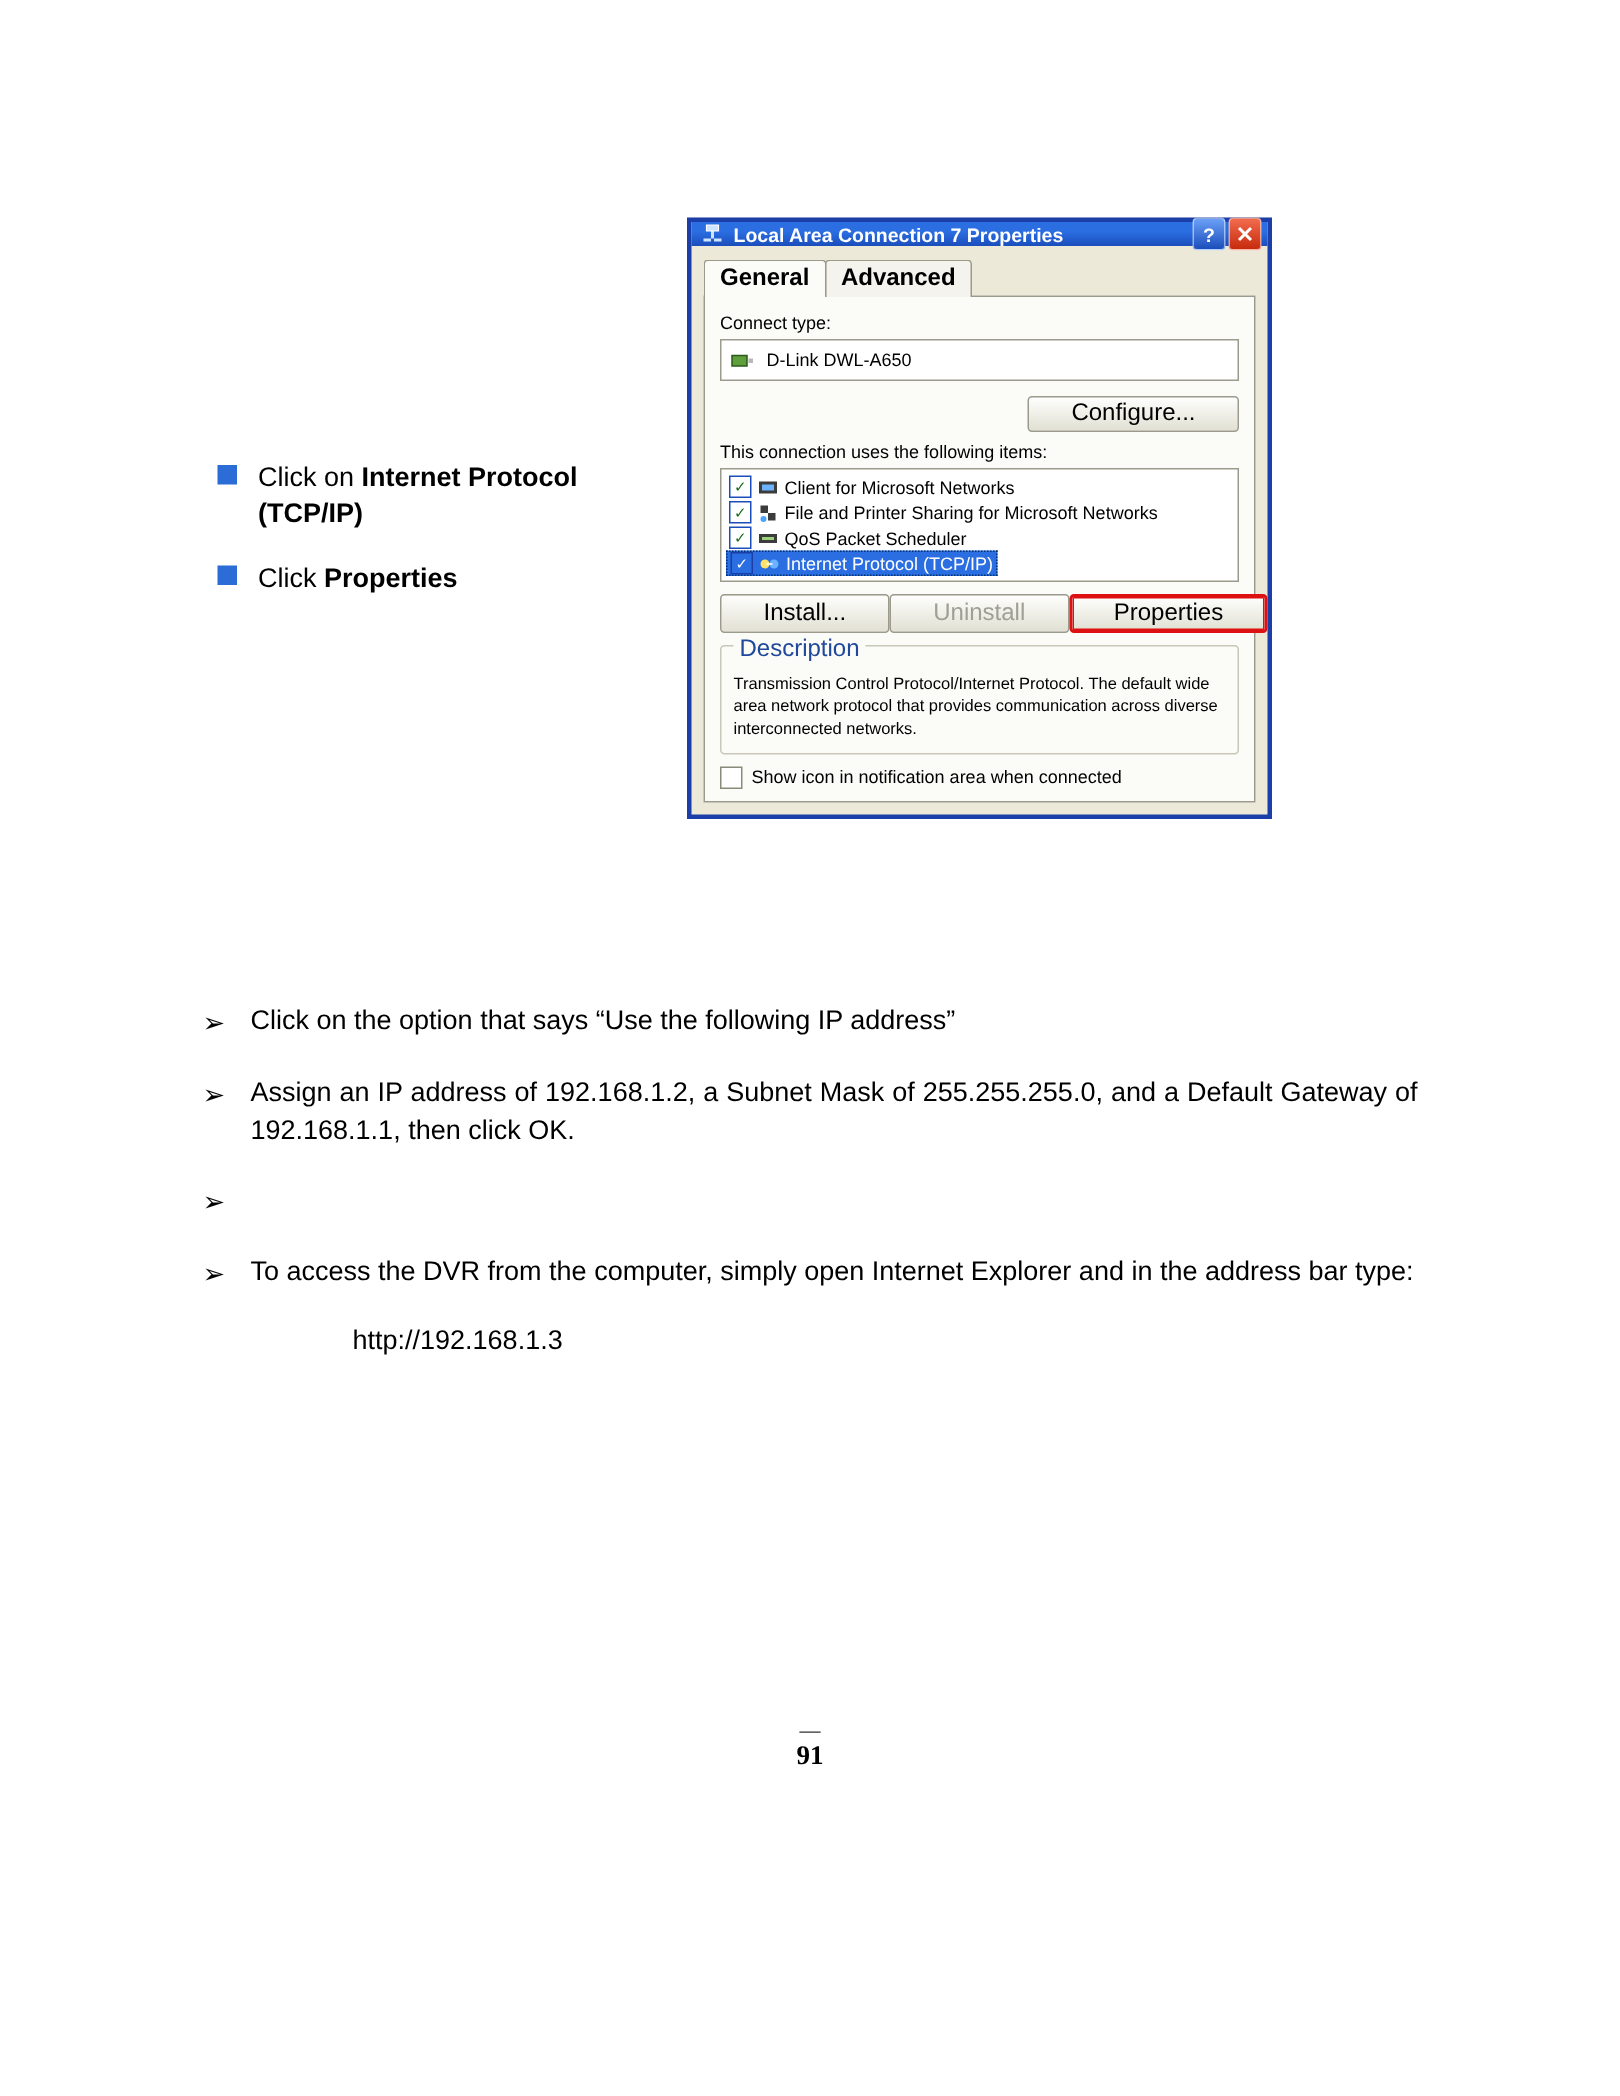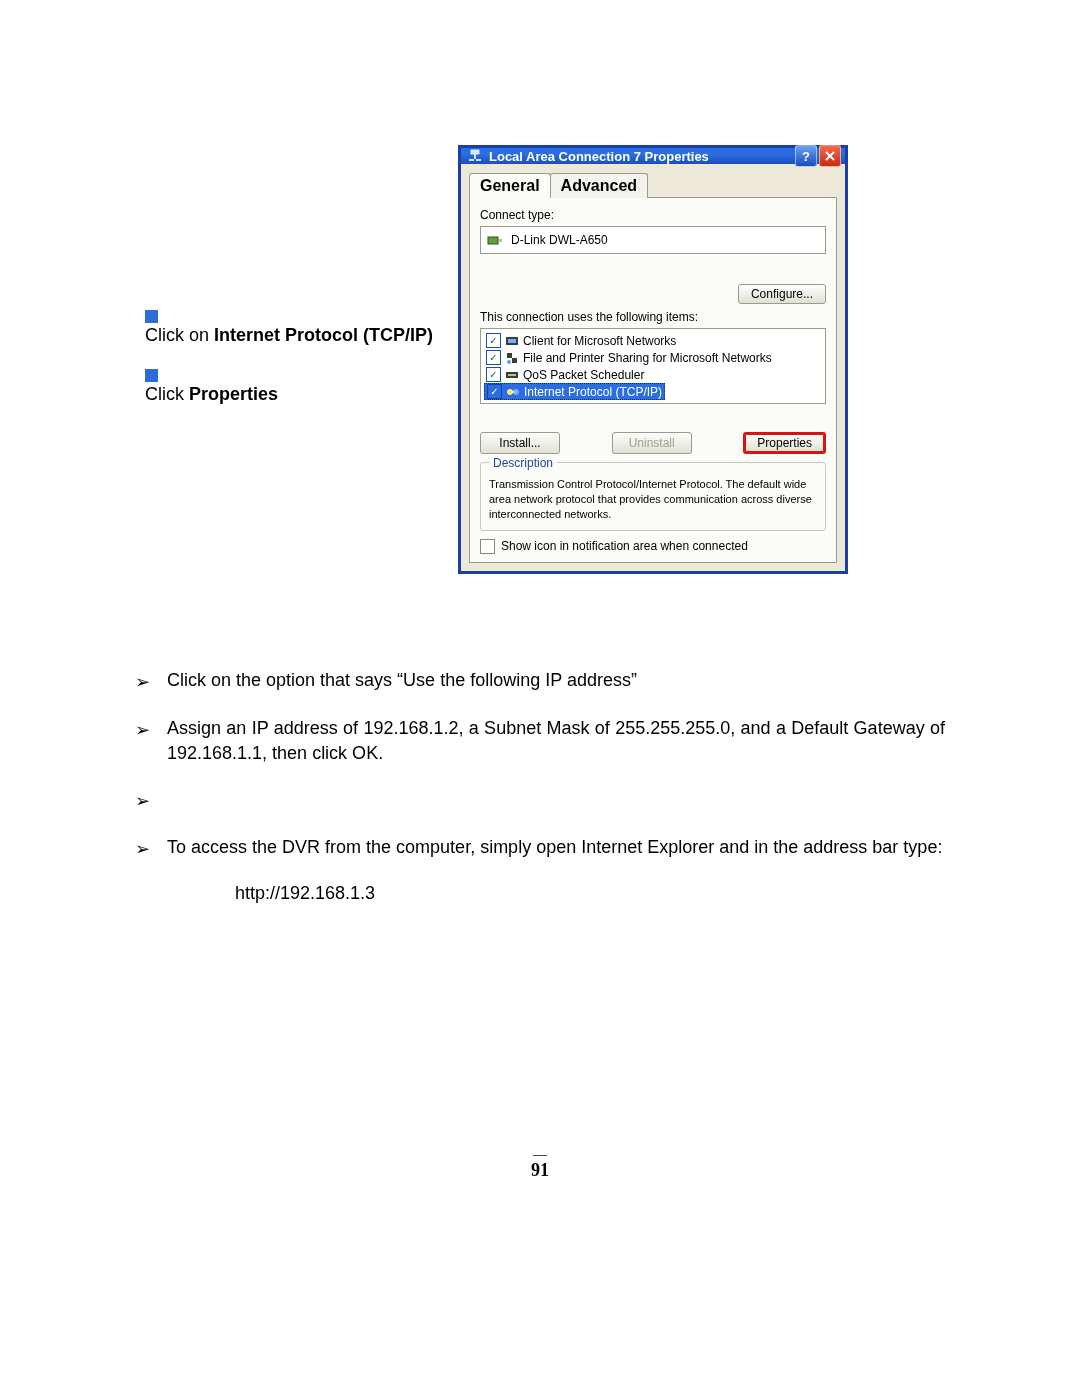--- a/index.html
+++ b/index.html
@@ -21,21 +21,20 @@
     left: 145px;
     top: 306px;
     width: 300px;
   }
   .inst-row {
     display: flex;
     align-items: flex-start;
     margin-bottom: 18px;
     font-size: 18px;
     color: #000;
-    flex-direction: column;
   }
   .blue-square {
     width: 13px;
     height: 13px;
     background: #2b6cd6;
     flex: 0 0 13px;
     margin-top: 4px;
     margin-right: 14px;
   }
   .inst-text { line-height: 1.35; }
@@ -111,27 +110,26 @@
     padding: 6px 6px;
     display: flex;
     align-items: flex-end;
     gap: 8px;
     margin-bottom: 10px;
   }
   .nic-icon { width: 16px; height: 12px; }
   .cfg-row { text-align: right; margin-bottom: 6px; }
   .btn {
     display: inline-block;
-    padding: 2px 12px;
+    padding: 2px 28px;
     border: 1px solid #9c9a8c;
     background: linear-gradient(#fefefd,#e1e0d3);
     border-radius: 3px;
-    font-size: 12px;
+    font-size: 16px;
     font-family: inherit;
-    margin-top: 20px;
   }
   .btn.disabled { color: #a09f93; }
   .items-label { margin-bottom: 4px; }
   .items-box {
     border: 1px solid #9c9a8c;
     background: #fff;
     padding: 3px;
     margin-bottom: 8px;
   }
   .item-row {
@@ -161,21 +159,21 @@
     padding: 6px 8px 8px 8px;
     margin-bottom: 8px;
   }
   .legend {
     color: #20489c;
     position: relative;
     top: -13px;
     background: #fbfbf7;
     display: inline-block;
     padding: 0 4px;
-    font-size: 12px;
+    font-size: 16px;
   }
   .desc-text { margin-top: -6px; line-height: 1.35; font-size: 11px; }
   .show-icon-row { display:flex; align-items:center; gap:6px; margin: 4px 0 2px 0; }
   .bottom-btns {
     display:flex; justify-content:flex-end; gap:8px;
     padding: 8px;
   }
   .bottom-btns .btn { min-width:70px; text-align:center; }
 
   .steps {

